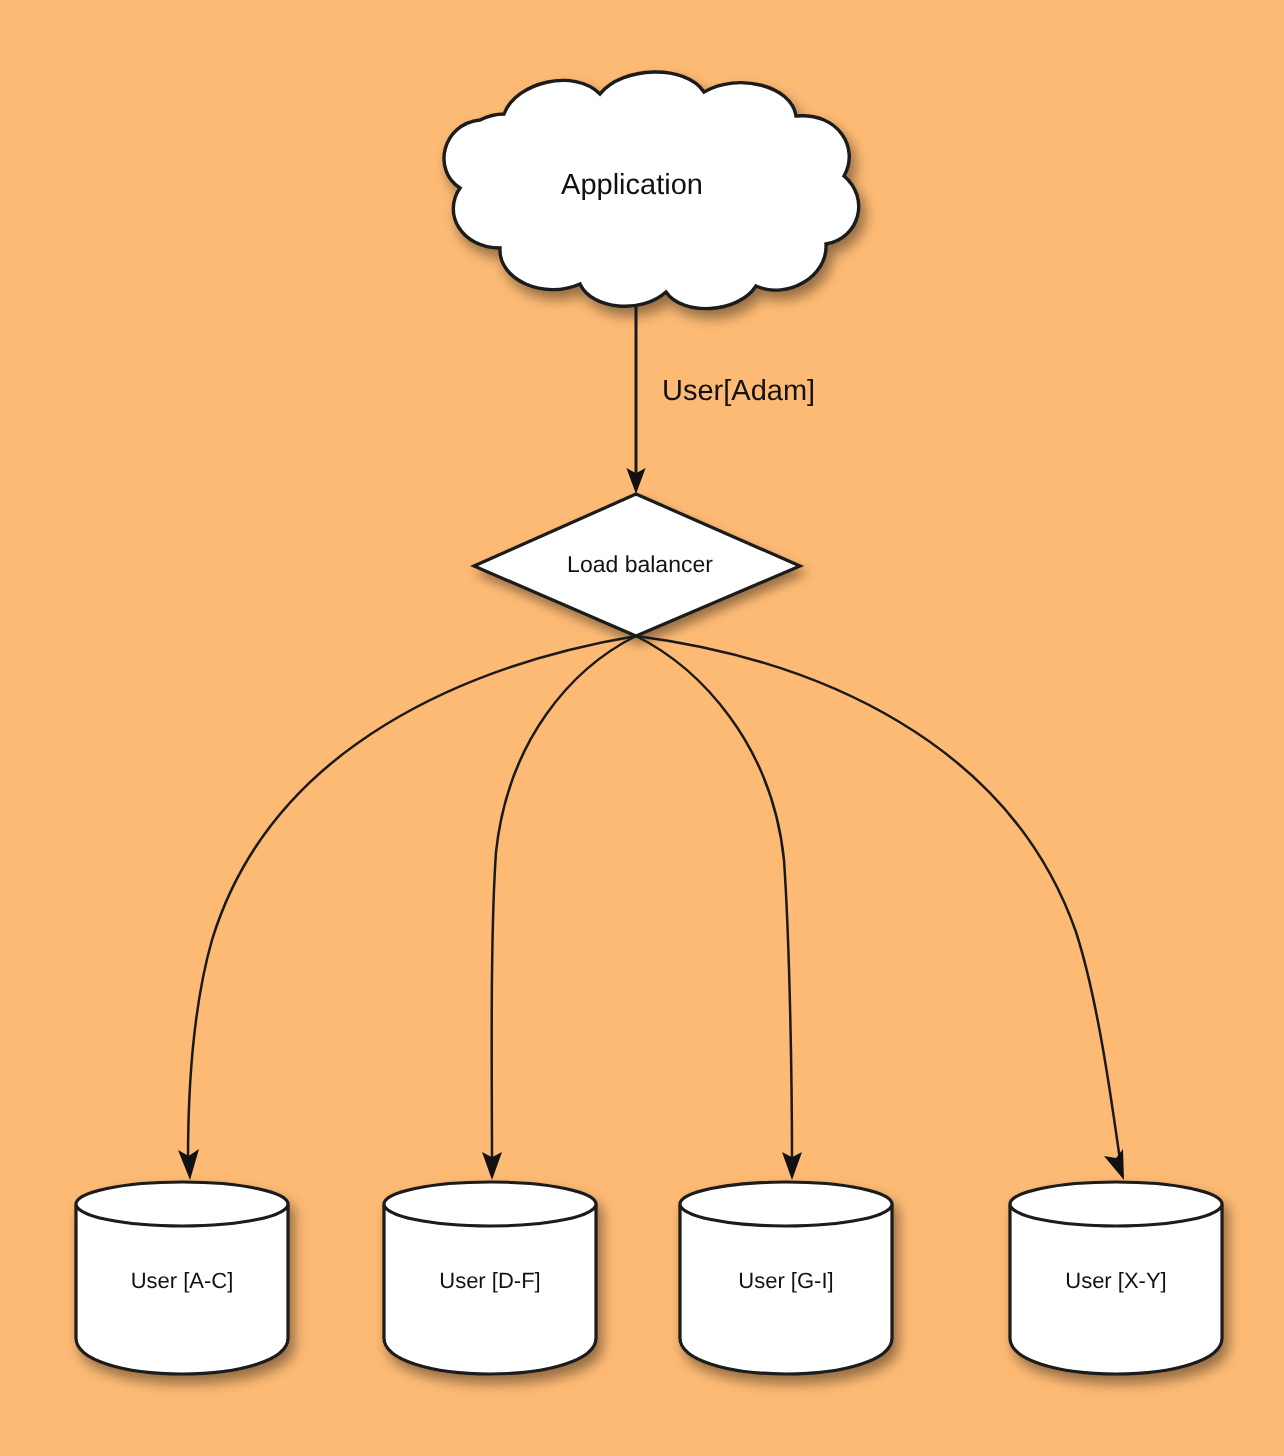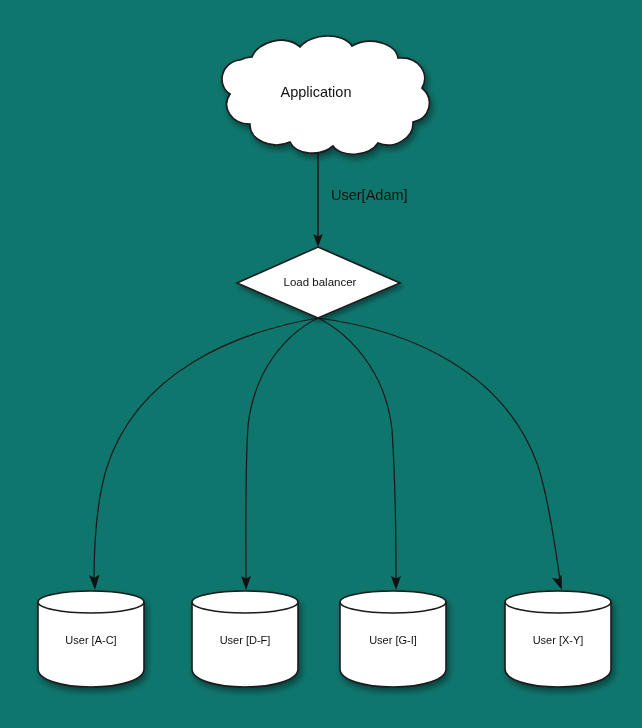--- a/index.html
+++ b/index.html
@@ -62,21 +62,21 @@
     fill: none;
   }
   .arrowhead {
     fill: #111111;
     stroke: none;
   }
 </style>
 </head>
 <body style="background: rgb(255, 255, 255);">
 
-<div id="diagram-root" style="background: #0f766e;">
+<div id="diagram-root" style="background: #fdba74;">
 
   <svg id="diagram-canvas" viewBox="0 0 642 728" xmlns="http://www.w3.org/2000/svg">
 
     <defs>
       <filter id="soft-shadow" x="-30%" y="-30%" width="170%" height="180%">
         <feDropShadow dx="2.5" dy="4" stdDeviation="3.2" flood-color="#000000" flood-opacity="0.42"></feDropShadow>
       </filter>
       <filter id="soft-shadow-small" x="-40%" y="-40%" width="190%" height="200%">
         <feDropShadow dx="2" dy="3.5" stdDeviation="2.6" flood-color="#000000" flood-opacity="0.40"></feDropShadow>
       </filter>

